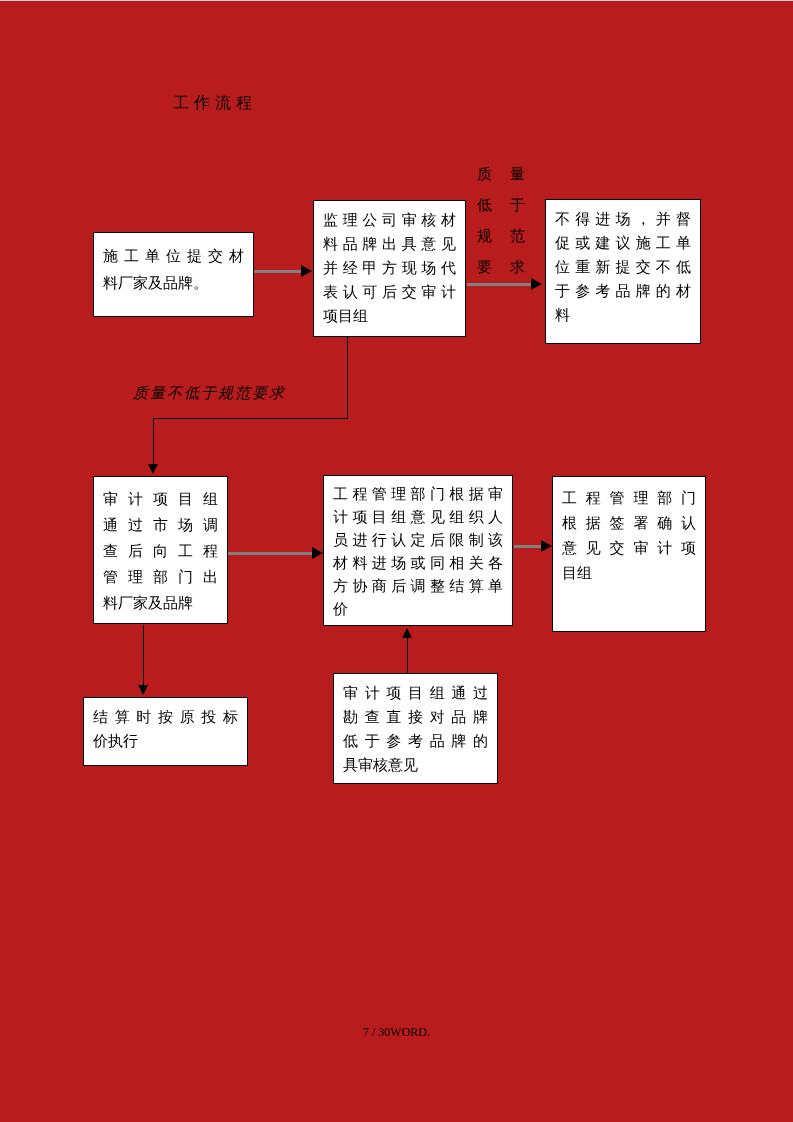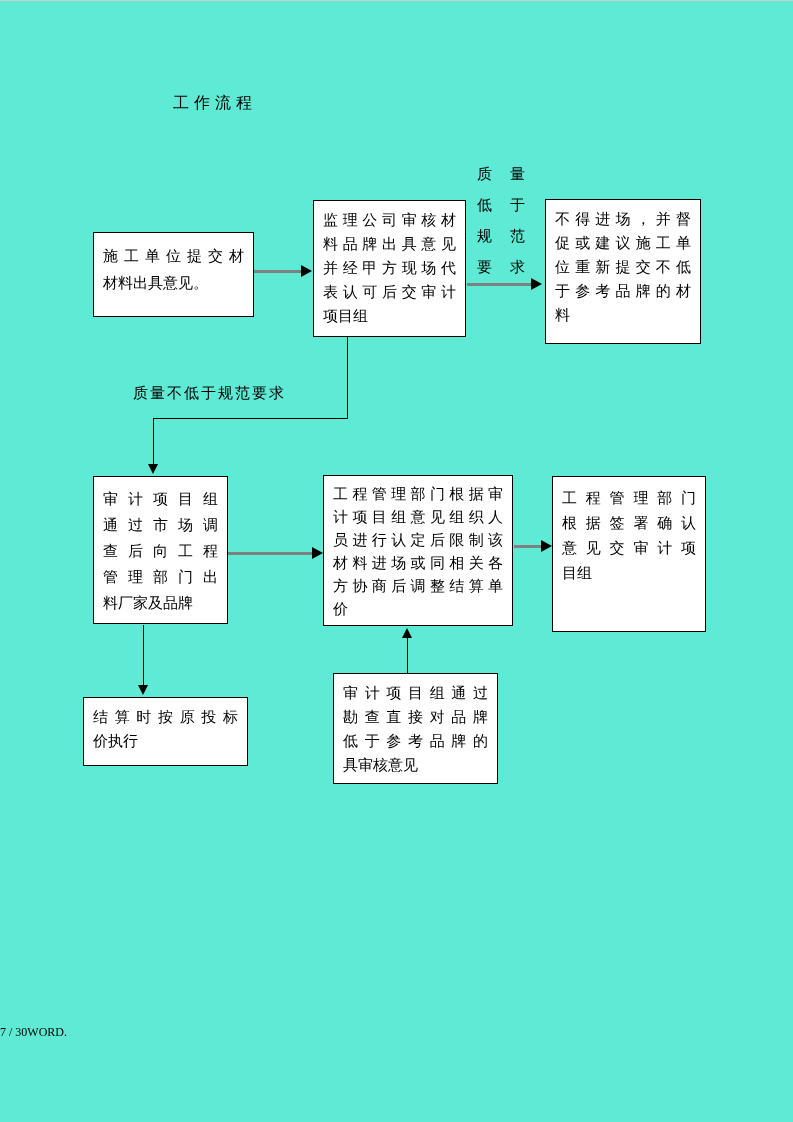--- a/index.html
+++ b/index.html
@@ -1,17 +1,17 @@
 <!DOCTYPE html>
 <html><head>
 <meta charset="utf-8">
 <style>
   html,body { margin:0; padding:0; background:#fff; }
   .page {
-    position:relative; width:793px; height:1122px; background:#5eead4;
+    position:relative; width:793px; height:1122px; background:#b91c1c;
     font-family:"DejaVu Sans","Liberation Sans",sans-serif;
     color:#000; overflow:hidden;
     border-top:1px solid #cfcfcf;
   }
   .title {
     position:absolute; left:173px; top:92px;
     font-size:16px; letter-spacing:5px; white-space:nowrap;
   }
   .box {
     position:absolute; box-sizing:border-box;
@@ -28,25 +28,25 @@
   #box6 { left:552px; top:475px; width:154px; height:156px; line-height:25px; padding-top:9px; }
   #box7 { left:83px;  top:696px; width:165px; height:69px;  }
   #box8 { left:333px; top:672px; width:165px; height:111px; }
   .vlabel {
     position:absolute; left:477px; top:158px; width:48px;
     font-size:15px; line-height:31px;
   }
   .vlabel .line { display:flex; justify-content:space-between; }
   .hlabel {
     position:absolute; left:133px; top:383px;
-    font-size:15px; letter-spacing:2px; white-space:nowrap;
+    font-size:15px; letter-spacing:2px; white-space:nowrap;font-style:italic;
   }
   .footer {
     position:absolute; left:0; top:1024px; width:100%;
-    text-align:left; font-size:12px;
+    text-align:center; font-size:12px;
     font-family:"Liberation Serif","DejaVu Serif",serif;
   }
   
   .seg { position:absolute; background:#000; }
   .shaft-h { position:absolute; height:3px; background:#808080; }
   .head-right { position:absolute; width:0; height:0;
     border-top:6px solid transparent; border-bottom:6px solid transparent;
     border-left:11px solid #000; }
   .head-down { position:absolute; width:0; height:0;
     border-left:5px solid transparent; border-right:5px solid transparent;
@@ -65,21 +65,21 @@
   <div class="box" id="box1">
       <div class="line justify">
         <span>施</span>
         <span>工</span>
         <span>单</span>
         <span>位</span>
         <span>提</span>
         <span>交</span>
         <span>材</span>
       </div>
-      <div class="line">材料出具意见。</div>
+      <div class="line">料厂家及品牌。</div>
     </div>
   <div class="box" id="box2">
       <div class="line justify">
         <span>监</span>
         <span>理</span>
         <span>公</span>
         <span>司</span>
         <span>审</span>
         <span>核</span>
         <span>材</span>

